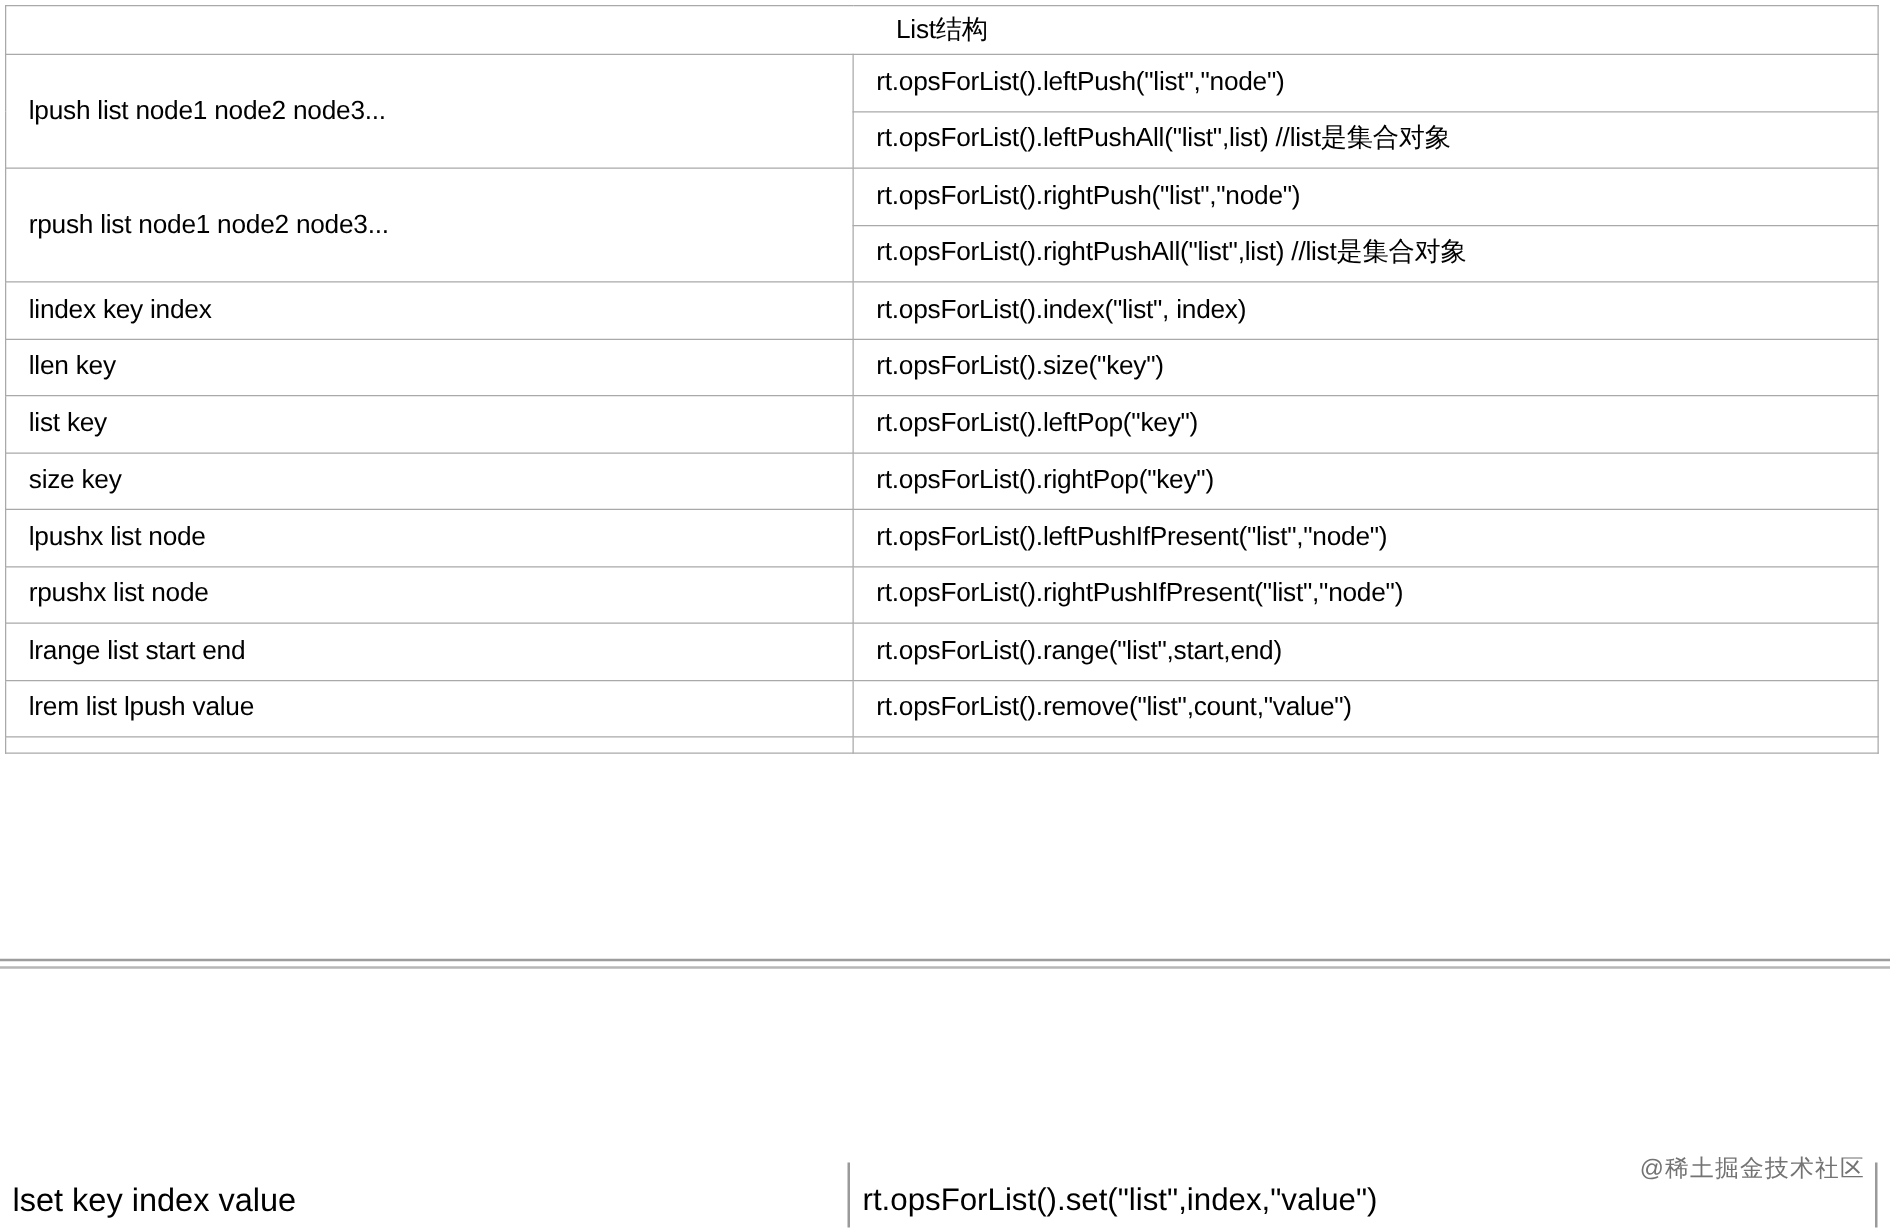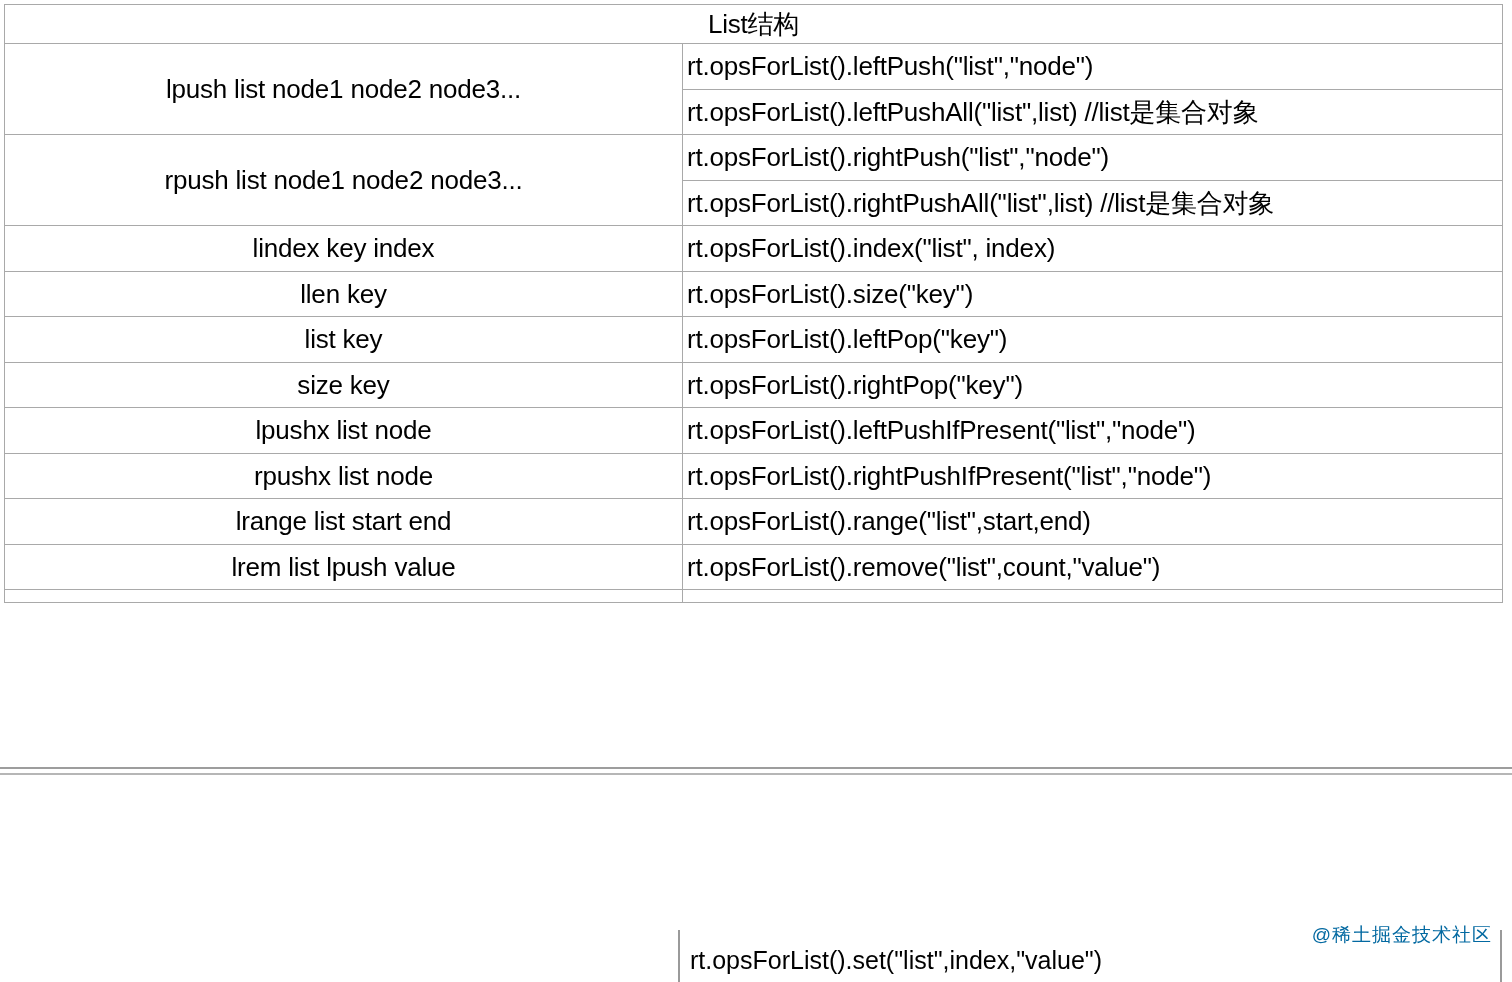--- a/index.html
+++ b/index.html
@@ -32,24 +32,24 @@
 
   table.cheatsheet {
     border-collapse: collapse;
     table-layout: fixed;
     width: 1498px;
   }
 
   table.cheatsheet td,
   table.cheatsheet th {
     border: 1px solid #a9a9a9;
-    padding: 0 4px;
+    padding: 0 18px;
     vertical-align: middle;
     font-weight: normal;
-    font-size: 26px;
+    font-size: 21px;
     line-height: 1.08;
     letter-spacing: -0.2px;
     background: #ffffff;
     white-space: nowrap;
     overflow: hidden;
   }
 
   .col-cmd  { width: 678px; }
   .col-api  { width: 820px; }
 
@@ -58,21 +58,20 @@
     font-weight: bold;
     font-size: 23px;
     height: 38px;
     letter-spacing: 0px;
   }
 
   .row-h { height: 45.5px; }
 
   .cmd-cell {
     font-size: 26px;
-    text-align: center;
   }
   .api-cell {
     font-size: 25px;
   }
 
   .empty-row td {
     height: 12px;
     padding: 0;
   }
 
@@ -113,21 +112,21 @@
   }
   .vrule.v-mid   { left: 678px; top: 930px; height: 52px; }
   .vrule.v-right { left: 1500px; top: 930px; height: 52px; }
 
   
   .watermark {
     position: absolute;
     right: 20px;
     top: 922px;
     font-size: 19px;
-    color: #0369a1;
+    color: #737373;
     letter-spacing: 1px;
     white-space: nowrap;
   }
 </style>
 </head>
 <body>
 
 <div class="page">
 
   <div class="table-wrap">
@@ -198,18 +197,19 @@
     </table>
   </div>
 
   <div class="divider d1"></div>
   <div class="divider d2"></div>
 
   <div class="vrule v-mid"></div>
   <div class="vrule v-right"></div>
 
   <div class="bottom-frag">
+    <div class="bcell left">lset key index value</div>
     <div class="bcell right">rt.opsForList().set("list",index,"value")</div>
   </div>
 
   <div class="watermark">@稀土掘金技术社区</div>
 
 </div>
 
 </body></html>

